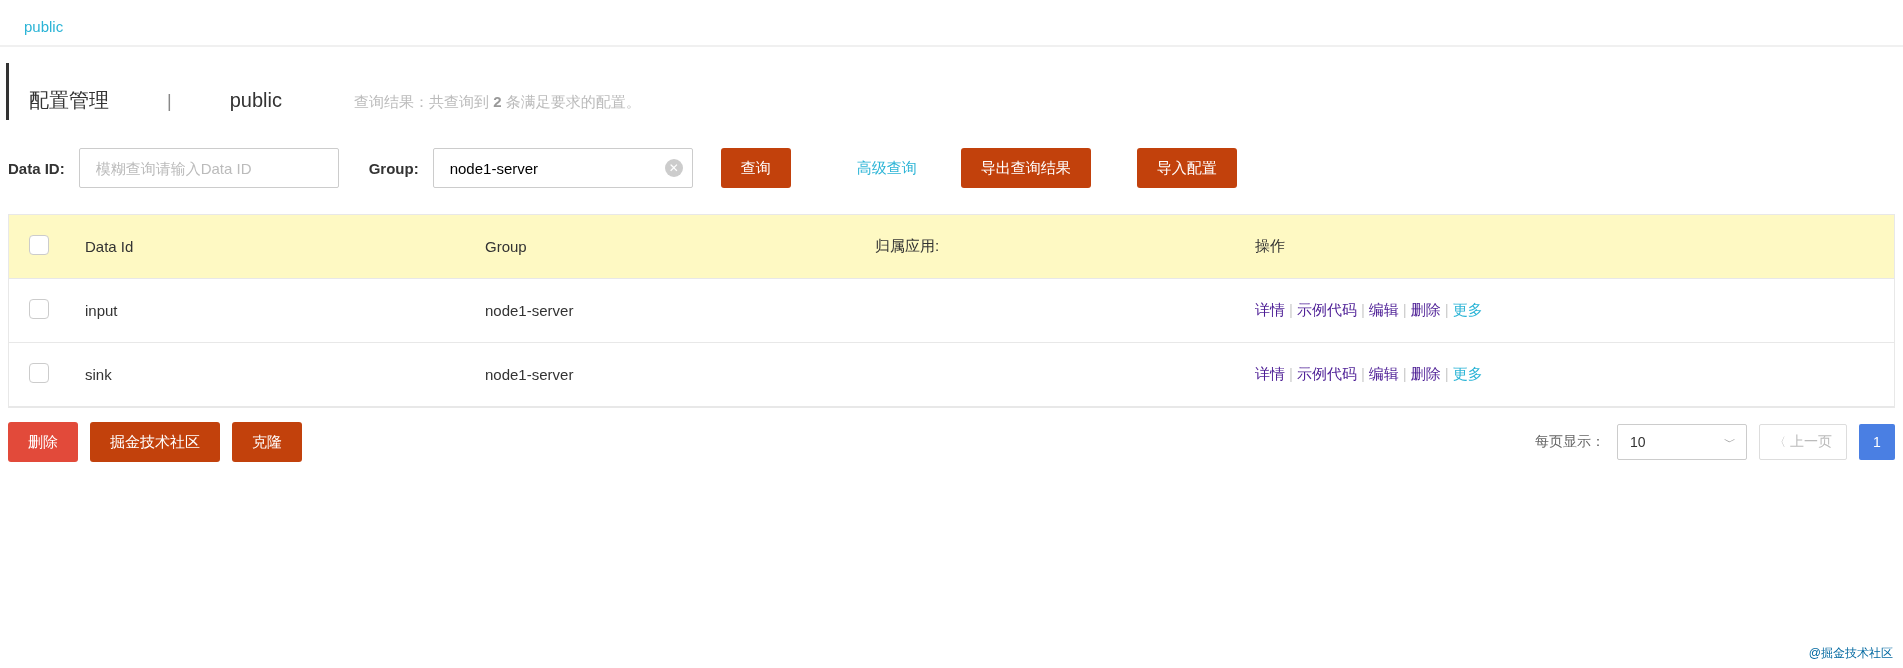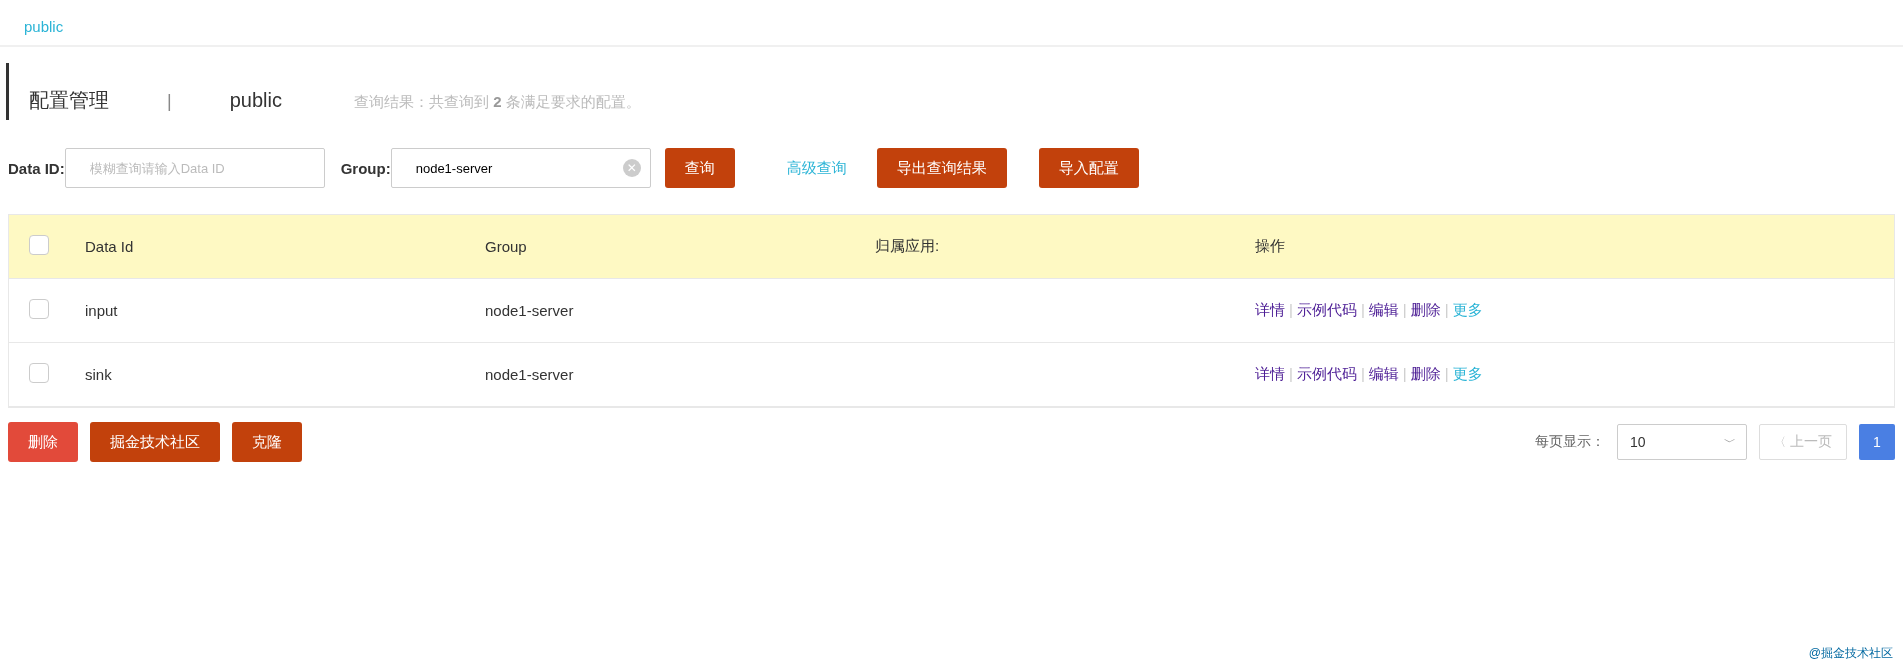--- a/index.html
+++ b/index.html
@@ -5,24 +5,24 @@
 * { box-sizing: border-box; margin: 0; padding: 0; }
 body { font-family: "Microsoft YaHei", Arial, sans-serif; background: #fff; color: #333; font-size: 14px; width: 1903px; }
 .top-tab-bar { padding: 10px 0 0 0; border-bottom: 2px solid #f0f0f0; }
 .top-tab { display: inline-block; padding: 8px 24px 10px; color: #2bb4d6; font-size: 15px; cursor: pointer; }
 .title-row { padding: 24px 20px 6px 20px; display: flex; align-items: baseline; border-left: 3px solid #333; margin-left: 6px; margin-top: 16px; gap: 48px; }
 .title-main { font-size: 20px; font-weight: 500; color: #333; }
 .title-sep { margin: 0 10px; color: #888; font-size: 18px; }
 .title-sub { font-size: 20px; color: #333; font-weight: 400; }
 .title-result { margin-left: 24px; color: #bbb; font-size: 15px; }
 .title-result b { color: #999; font-weight: 600; }
-.filter-row { padding: 28px 8px 18px 8px; display: flex; align-items: center; }
+.filter-row { padding: 28px 8px 18px 8px; display: flex; align-items: center; gap: 14px; }
 .filter-label { font-weight: 700; font-size: 15px; color: #333; }
 .filter-input-wrap { position: relative; display: inline-block; }
-.filter-input { height: 40px; border: 1px solid #ccc; border-radius: 2px; padding: 0 24px; font-size: 13px; outline: none; }
+.filter-input { height: 40px; border: 1px solid #ccc; border-radius: 2px; padding: 0 16px; font-size: 15px; outline: none; }
 .filter-input::placeholder { color: #bbb; }
 #data-id-input { width: 260px; }
 #group-input { width: 260px; padding-right: 34px; }
 .clear-icon { position: absolute; right: 10px; top: 50%; transform: translateY(-50%); width: 18px; height: 18px; border-radius: 50%; background: #ccc; color: #fff; display: flex; align-items: center; justify-content: center; font-size: 12px; cursor: pointer; }
 .btn { height: 40px; padding: 0 20px; border: none; border-radius: 3px; cursor: pointer; font-size: 15px; }
 .btn-primary { background: #c2410c; color: #fff; }
 .btn-link { background: transparent; color: #2bb4d6; }
 .table-wrap { margin: 8px 8px 0 8px; border: 1px solid #e8e8e8; }
 table { width: 100%; border-collapse: collapse; }
 th, td { text-align: left; padding: 20px 16px; border-bottom: 1px solid #e8e8e8; }

